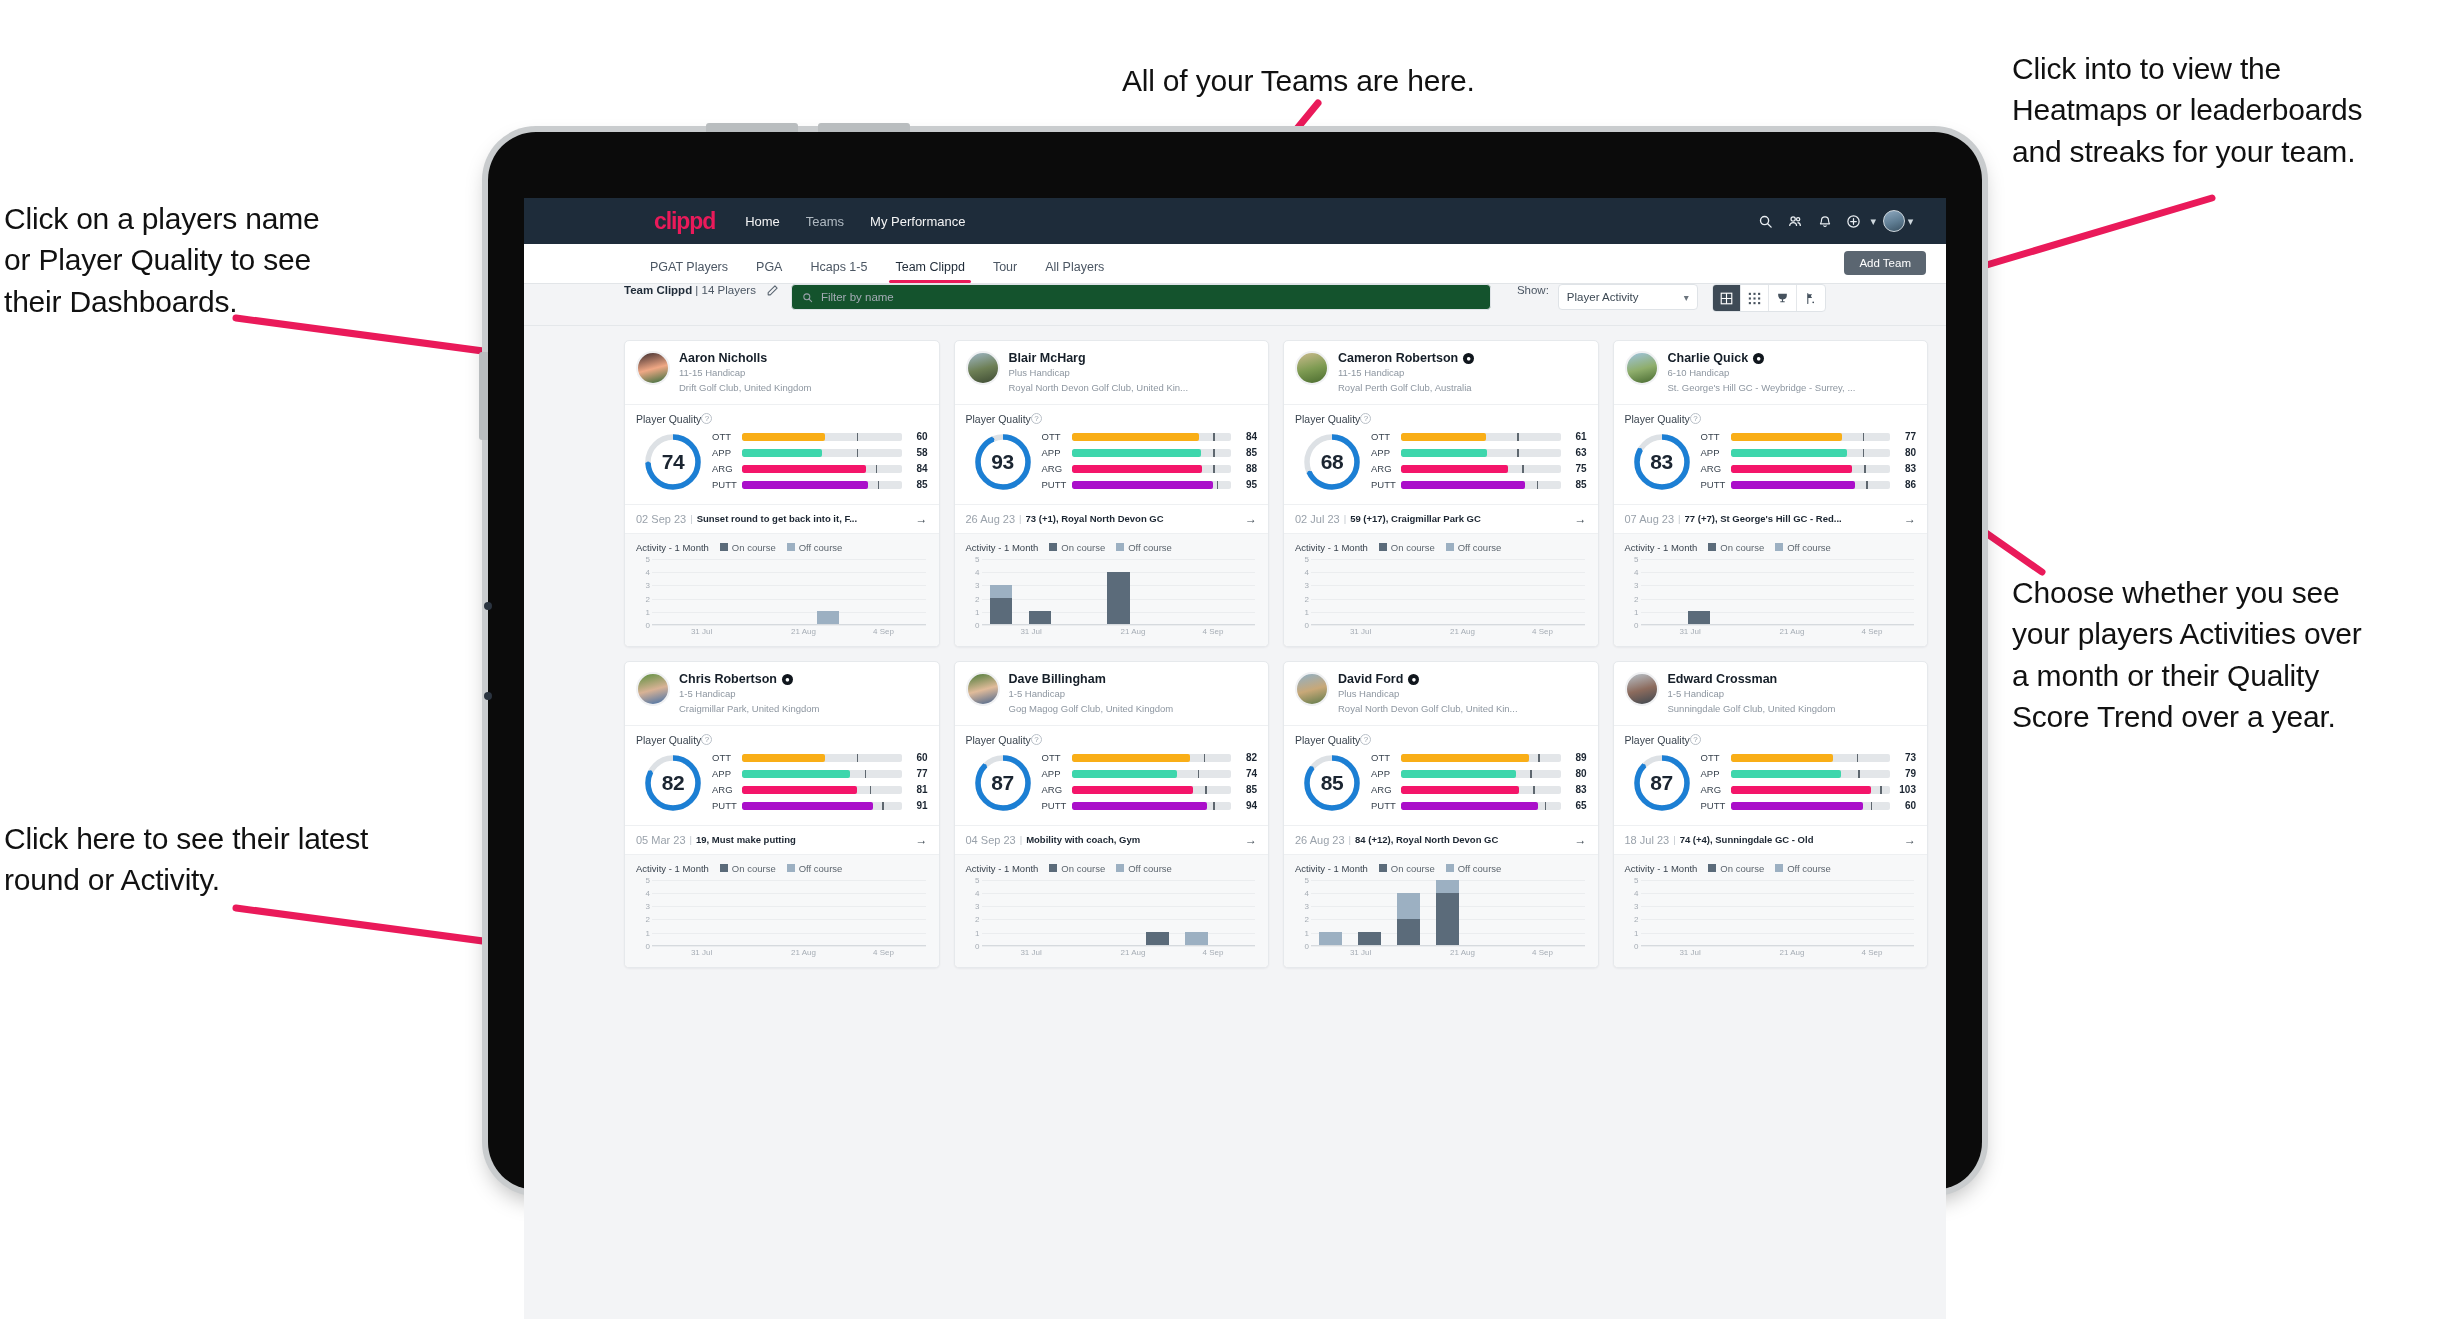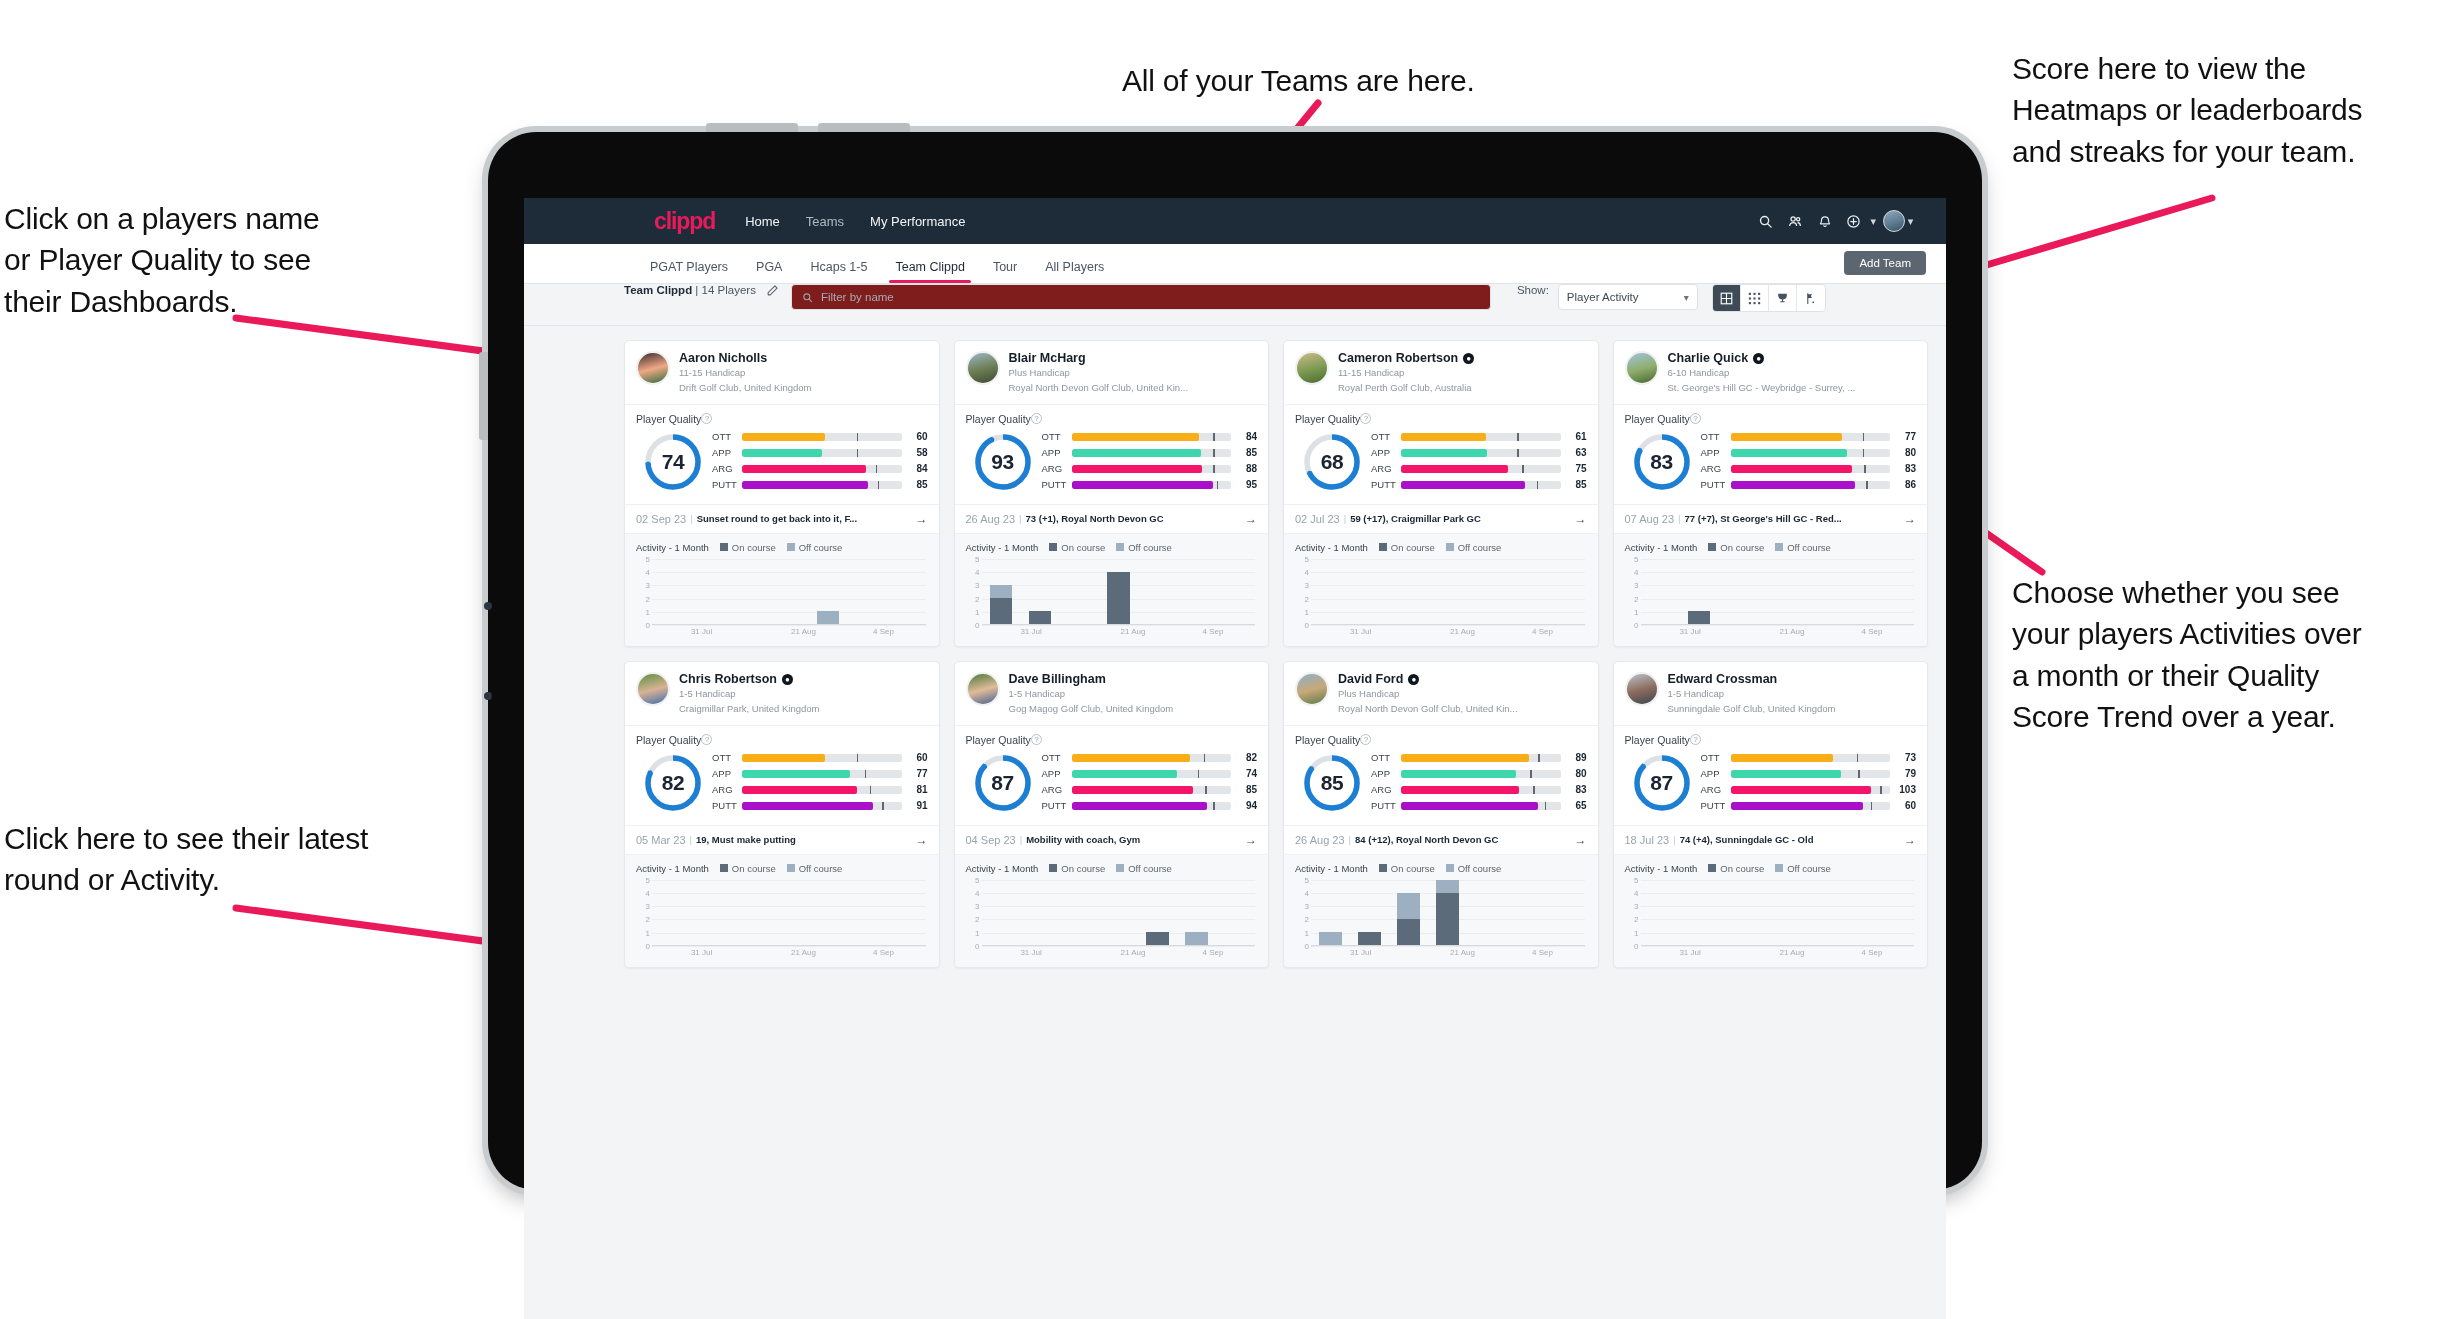--- a/index.html
+++ b/index.html
@@ -98,21 +98,21 @@
 
   
   #toolbar {
     height: 42px; background: #f3f4f6; display: flex; align-items: flex-start;
     padding: 0 12px 0 100px; border-bottom: 1px solid #e4e7ea;
   }
   .teamlabel { font-size: 11.5px; color: #4b5663; white-space: nowrap; }
   .teamlabel b { color: #1f2b38; font-weight: 700; }
   .pencil { margin: 0 12px 0 10px; cursor: pointer; color:#5b6671; display:flex; }
   .searchbox {
-    flex: 1; height: 26px; background: #7f1d1d; border: 1px solid #dfe3e7;
+    flex: 1; height: 26px; background: #14532d; border: 1px solid #dfe3e7;
     border-radius: 4px; display: flex; align-items: center; padding: 0 10px;
     max-width: 700px;
   }
   .searchbox .ph { font-size: 11.5px; color: #a3abb4; margin-left: 8px; }
   .showlbl { font-size: 11.5px; color: #4b5663; margin: 0 9px 0 26px; }
   .select {
     width: 140px; height: 26px; background: #fff; border: 1px solid #dfe3e7;
     border-radius: 4px; display: flex; align-items: center;
     padding: 0 8px; font-size: 11.5px; color: #3c4853; cursor: pointer;
   }
@@ -204,21 +204,21 @@
   .xaxis { position: relative; margin-left: 16px; height: 12px; }
   .xt { position: absolute; font-size: 8px; color: #a6adb5; transform: translateX(-50%); top: 2px; }
 </style>
 </head>
 <body>
 
 <div id="root">
 
   <div class="anno" style="left:1122px; top:60px;">All of your Teams are here.</div>
 
-  <div class="anno" style="left:2012px; top:48px;">Score here to view the
+  <div class="anno" style="left:2012px; top:48px;">Click into to view the
 Heatmaps or leaderboards
 and streaks for your team.</div>
 
   <div class="anno" style="left:4px; top:198px;">Click on a players name
 or Player Quality to see
 their Dashboards.</div>
 
   <div class="anno" style="left:2012px; top:572px;">Choose whether you see
 your players Activities over
 a month or their Quality

